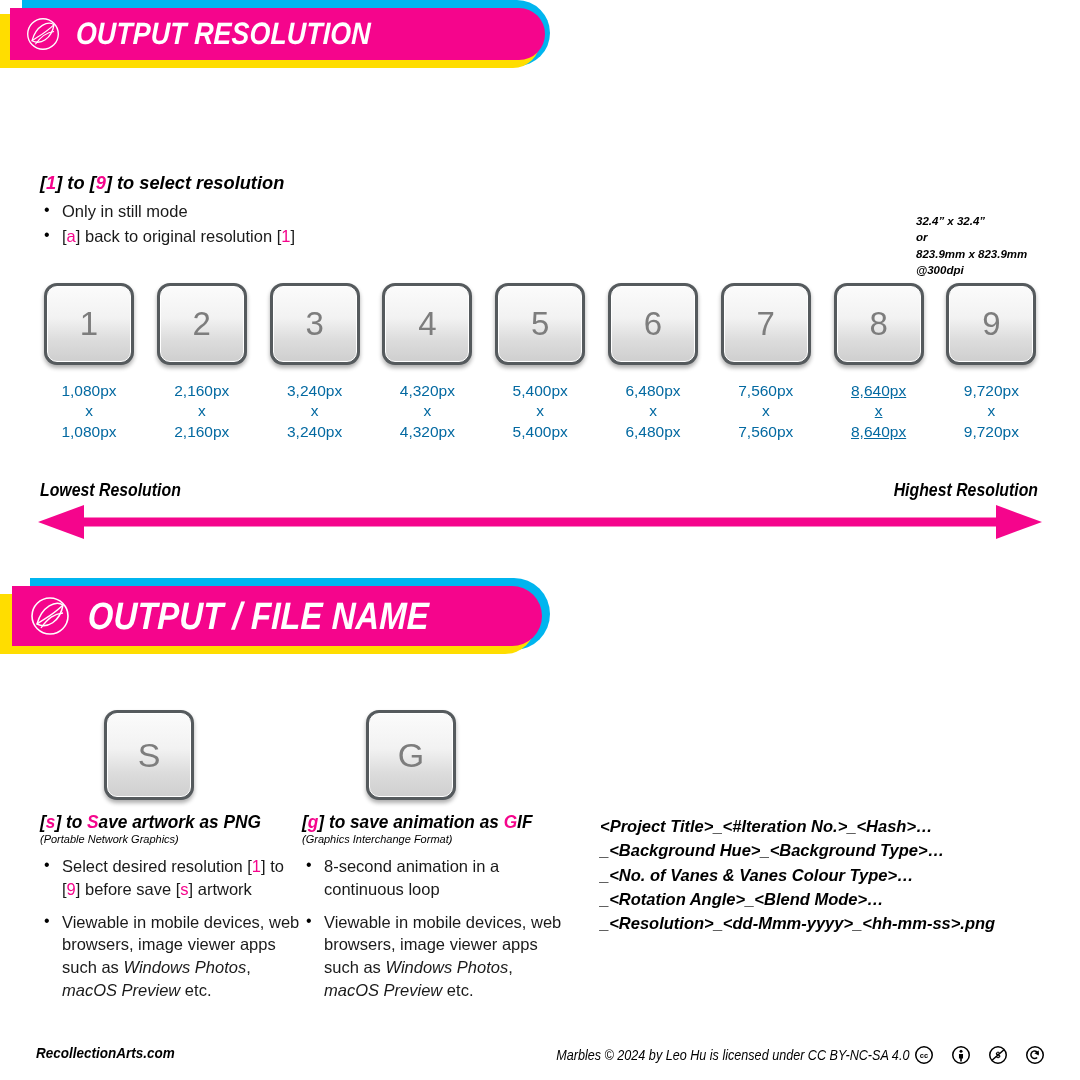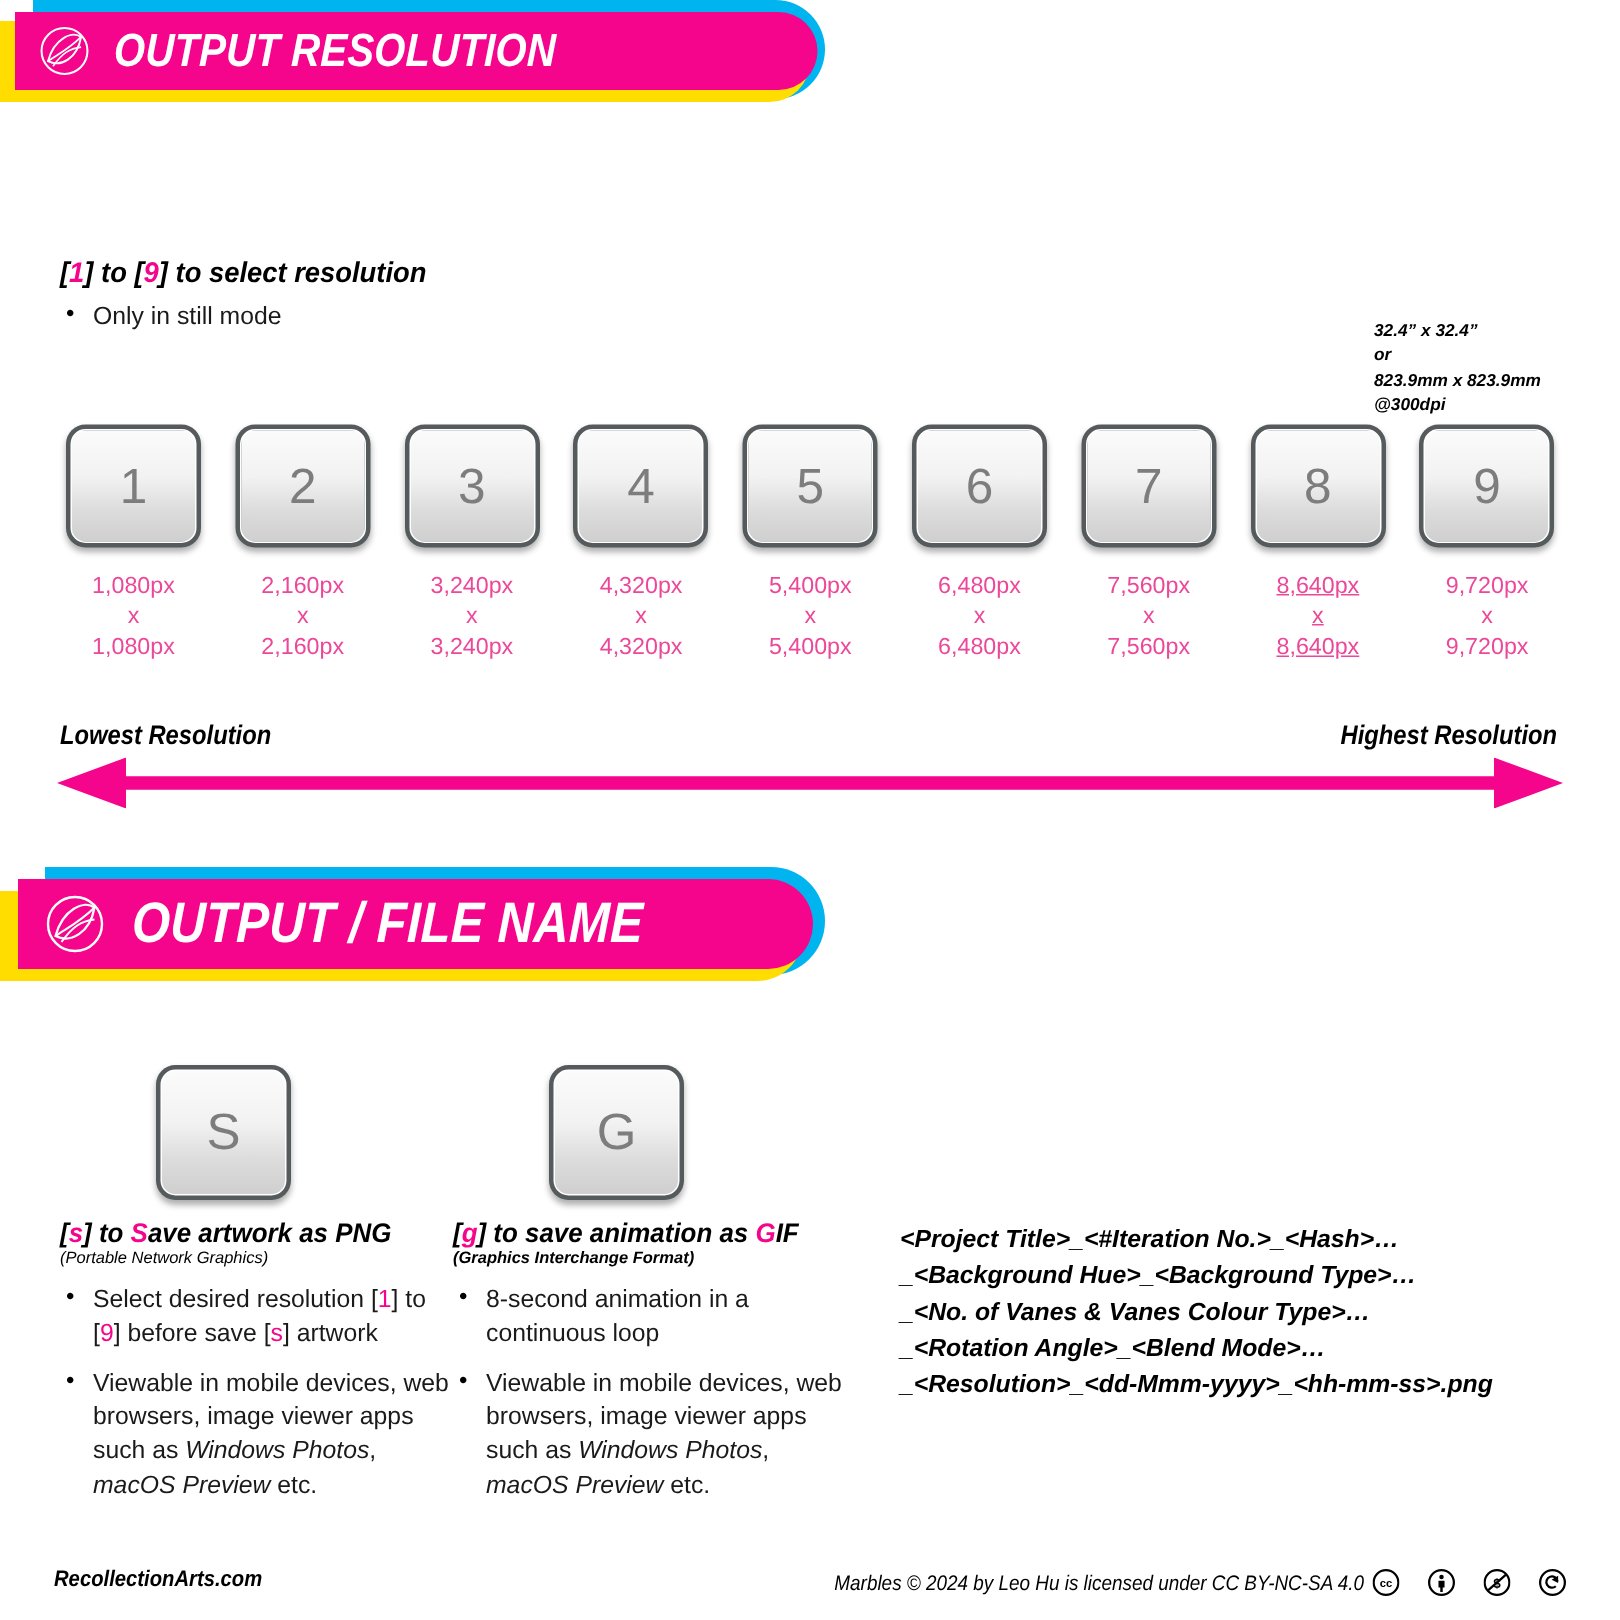--- a/index.html
+++ b/index.html
@@ -85,21 +85,21 @@
   .key .face {
     width: 100%; height: 100%;
     border-radius: 10px;
     background: linear-gradient(to bottom, #fbfbfb 0%, #f2f2f2 42%, #dcdcdc 72%, #cfcfcf 100%);
     border: 1px solid #ffffff;
     display: flex; align-items: center; justify-content: center;
     color: #7d7d7d;
     font-family: "Liberation Sans", sans-serif;
     font-weight: 400;
   }
-  .keylabel { position: absolute; text-align: center; font-size: 15.5px; color: #ec4899; line-height: 1.32; }
+  .keylabel { position: absolute; text-align: center; font-size: 15.5px; color: #0369a1; line-height: 1.32; }
 
   
   .scale-label {
     position: absolute; font-family: "Liberation Sans Narrow", "Liberation Sans", sans-serif;
     font-weight: bold; font-style: italic; font-size: 18px; color: #000;
     transform: scaleX(0.88); white-space: nowrap;
   }
   .dpi-note {
     position: absolute; font-style: italic;
     font-size: 11.5px; color: #000; line-height: 1.42; font-weight: bold;
@@ -150,20 +150,21 @@
       <span class="btitle">OUTPUT RESOLUTION</span>
     </div>
   </div>
 
   <div class="headline" style="position:absolute; left:40px; top:172px;">
     <span class="blk">[</span><span class="mag">1</span><span class="blk">] to [</span><span class="mag">9</span><span class="blk">] to select resolution</span>
   </div>
 
   <ul class="bullets" style="position:absolute; left:40px; top:200px; width:420px;">
     <li>Only in still mode</li>
+    <li><span>[</span><span class="mag">a</span><span>] back to original resolution [</span><span class="mag">1</span><span>]</span></li>
   </ul>
 
   <div class="dpi-note" style="left:916px; top:213px; width:160px;">
     <div>32.4” x 32.4”</div>
     <div>or</div>
     <div>823.9mm x 823.9mm</div>
     <div>@300dpi</div>
   </div>
 
   <div id="keyrow">
@@ -277,21 +278,21 @@
   <div class="subnote" style="position:absolute; left:40px; top:833px;">(Portable Network Graphics)</div>
 
   <ul class="bullets" style="position:absolute; left:40px; top:855px; width:262px;">
     <li><span>Select desired resolution [</span><span class="mag">1</span><span>] to [</span><span class="mag">9</span><span>] before save [</span><span class="mag">s</span><span>] artwork</span></li>
     <li style="margin-top:10px;"><span>Viewable in mobile devices, web browsers, image viewer apps such as </span><span class="it">Windows Photos</span><span>, </span><span class="it">macOS Preview</span><span> etc.</span></li>
   </ul>
 
   <div class="headline" style="position:absolute; left:302px; top:812px; font-size:18px;">
     <span>[</span><span class="mag">g</span><span>] to save animation as </span><span class="mag">G</span><span>IF</span>
   </div>
-  <div class="subnote" style="position:absolute; left:302px; top:833px;font-weight:bold;">(Graphics Interchange Format)</div>
+  <div class="subnote" style="position:absolute; left:302px; top:833px;">(Graphics Interchange Format)</div>
 
   <ul class="bullets" style="position:absolute; left:302px; top:855px; width:262px;">
     <li>8-second animation in a continuous loop</li>
     <li style="margin-top:10px;"><span>Viewable in mobile devices, web browsers, image viewer apps such as </span><span class="it">Windows Photos</span><span>, </span><span class="it">macOS Preview</span><span> etc.</span></li>
   </ul>
 
   <div class="fname" style="left:600px; top:814px;">
     <div>&lt;Project Title&gt;_&lt;#Iteration No.&gt;_&lt;Hash&gt;…</div>
     <div>_&lt;Background Hue&gt;_&lt;Background Type&gt;…</div>
     <div>_&lt;No. of Vanes &amp; Vanes Colour Type&gt;…</div>

